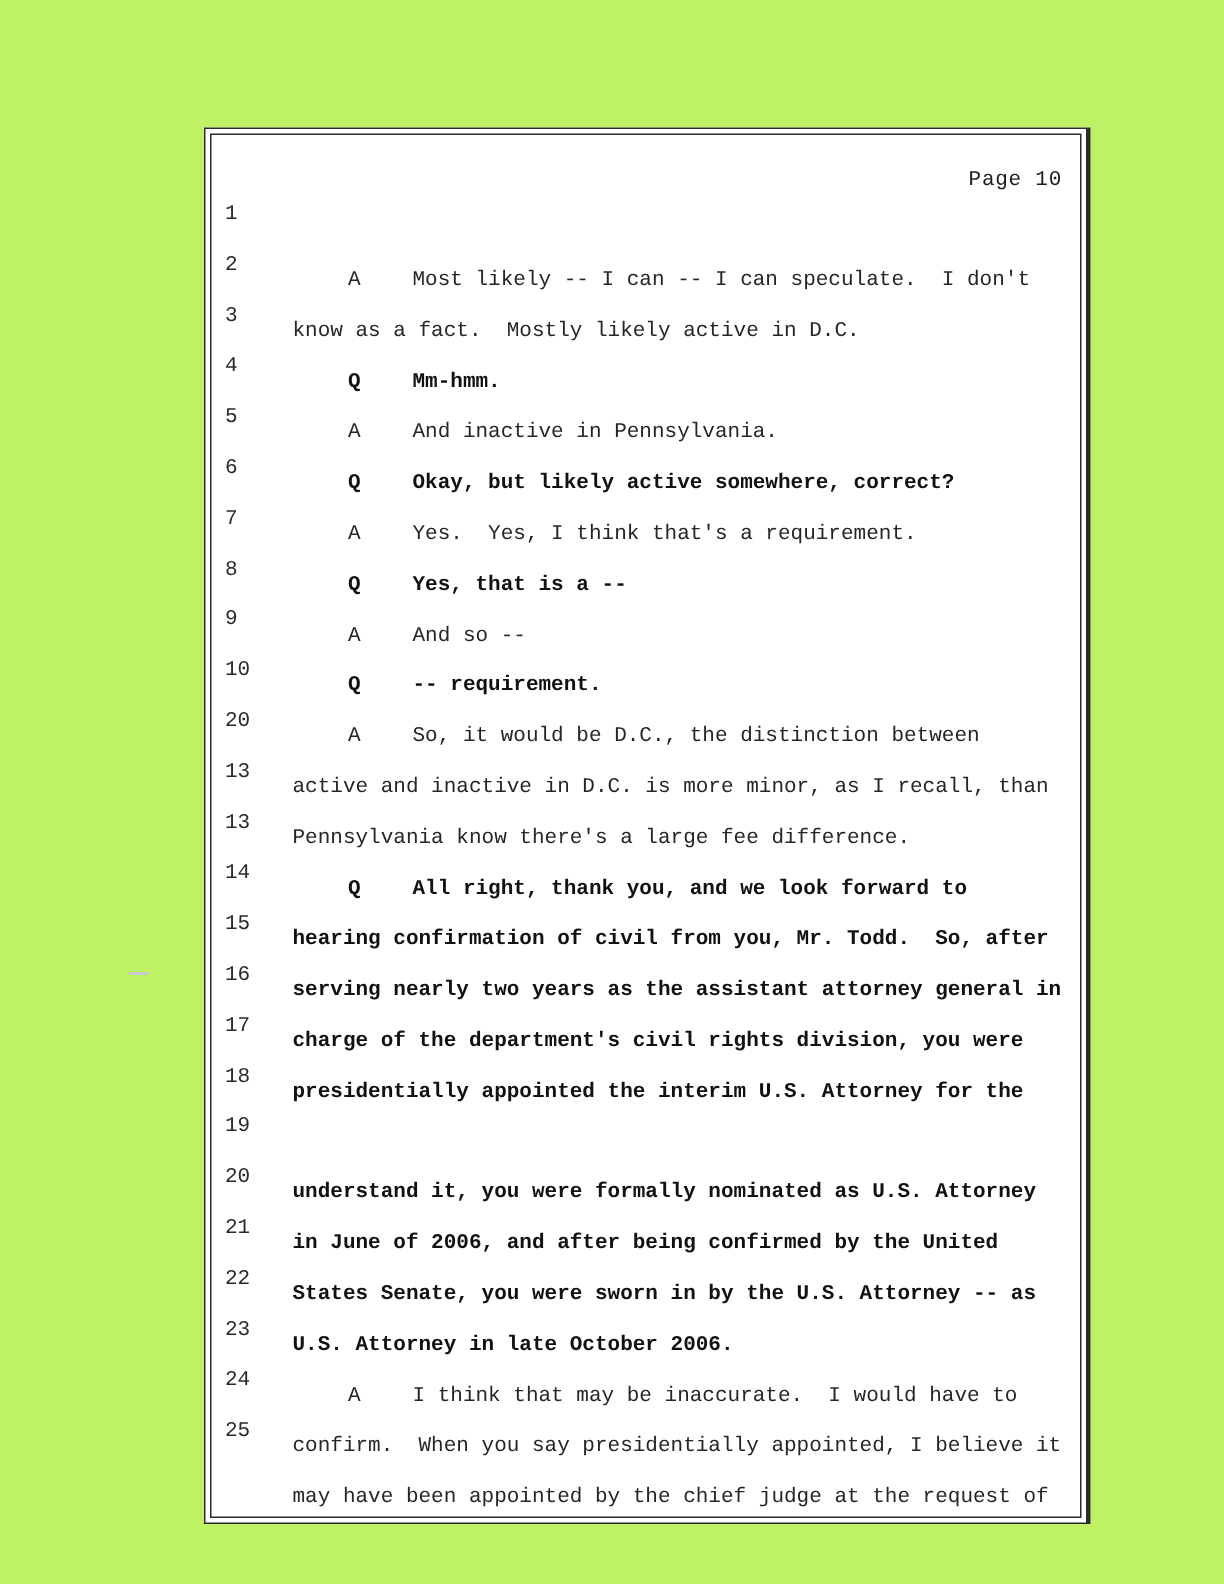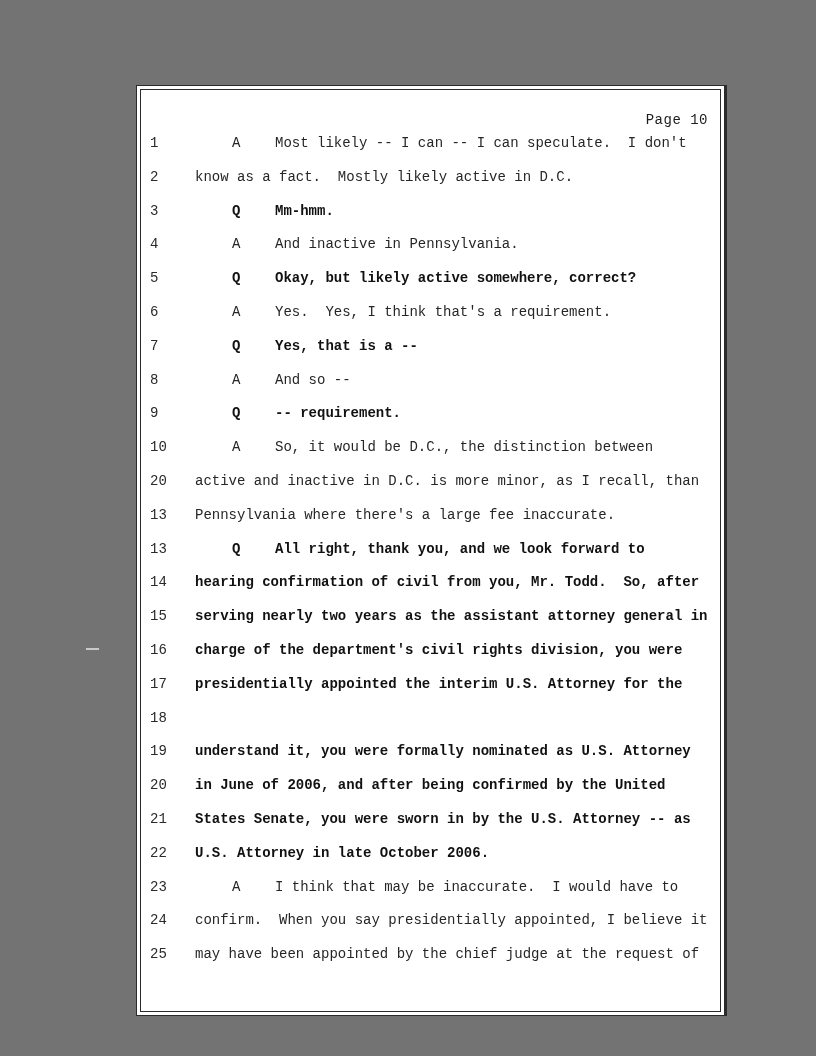--- a/index.html
+++ b/index.html
@@ -9,21 +9,21 @@
     height: 1056px;
     font-family: "Liberation Mono", "DejaVu Sans Mono", monospace;
     color: #222222;
     position: relative;
     overflow: hidden;
   }
   .sheet {
     position: absolute;
     left: 0; top: 0;
     width: 816px; height: 1056px;
-    background: #737373;
+    background: #bef264;
   }
   .page-box {
     position: absolute;
     left: 136px;
     top: 85px;
     width: 591px;
     height: 931px;
     border: 1px solid #2b2b2b;
     border-right-width: 3px;
     background: #ffffff;
@@ -59,20 +59,21 @@
     width: 54px;
     padding-left: 9px;
     flex: 0 0 54px;
     color: #2a2a2a;
     font-weight: normal;
   }
   .ltext {
     flex: 1;
     white-space: pre;
     color: #262626;
+    margin-top: 44px;
   }
   .line.bold .ltext {
     font-weight: bold;
     color: #111111;
   }
   .speaker {
     display: inline-block;
     width: 80px;
     padding-left: 37px;
   }
@@ -133,21 +134,21 @@
           <div class="line">
             <span class="lnum">10</span>
             <span class="ltext"><span class="speaker">A</span><span>So, it would be D.C., the distinction between</span></span>
           </div>
           <div class="line">
             <span class="lnum">20</span>
             <span class="ltext"><span>active and inactive in D.C. is more minor, as I recall, than</span></span>
           </div>
           <div class="line">
             <span class="lnum">13</span>
-            <span class="ltext"><span>Pennsylvania where there's a large fee inaccurate.</span></span>
+            <span class="ltext"><span>Pennsylvania know there's a large fee difference.</span></span>
           </div>
           <div class="line bold">
             <span class="lnum">13</span>
             <span class="ltext"><span class="speaker">Q</span><span>All right, thank you, and we look forward to</span></span>
           </div>
           <div class="line bold">
             <span class="lnum">14</span>
             <span class="ltext"><span>hearing confirmation of civil from you, Mr. Todd.  So, after</span></span>
           </div>
           <div class="line bold">

